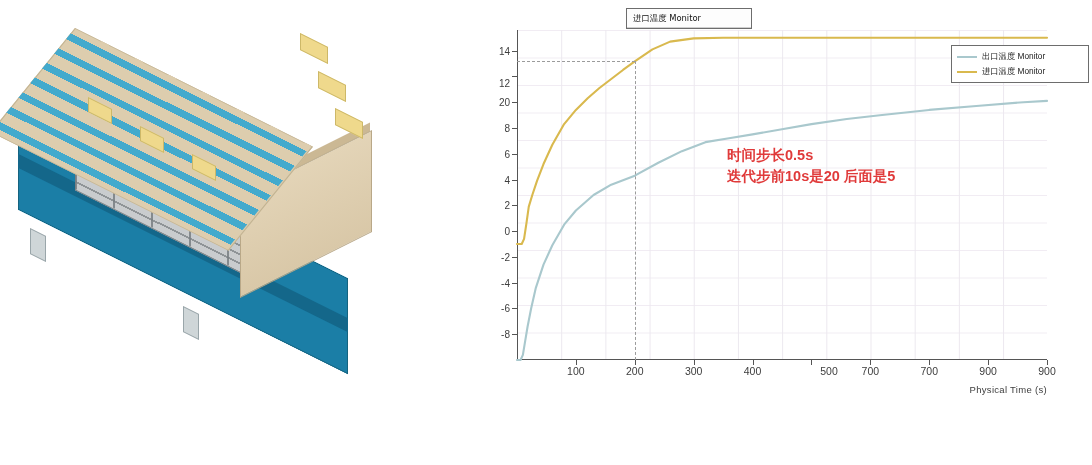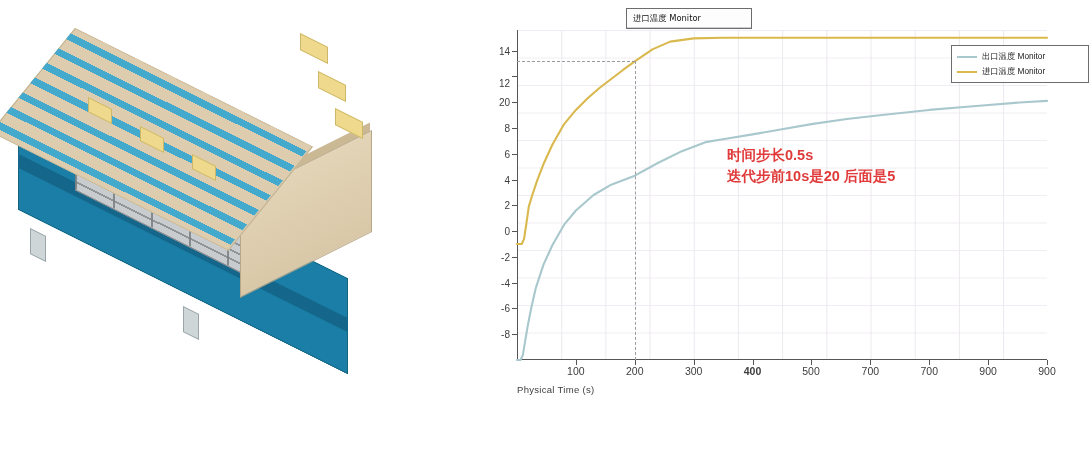--- a/index.html
+++ b/index.html
@@ -103,21 +103,21 @@
       linear-gradient(to bottom,#f1ecf3 1px,transparent 1px);
     background-size:44.2px 27.5px;}
   .axis-y{position:absolute;left:0;top:0;bottom:0;width:1px;background:#555;}
   .axis-x{position:absolute;left:0;right:0;bottom:0;height:1px;background:#555;}
   .ytick{position:absolute;left:-5px;width:5px;height:1px;background:#555;}
   .ylabel{position:absolute;right:100%;margin-right:7px;transform:translateY(-50%);
     font-size:10px;color:#3d3d3d;white-space:nowrap;}
   .xtick{position:absolute;bottom:-5px;width:1px;height:5px;background:#555;}
   .xlabel{position:absolute;top:100%;margin-top:5px;transform:translateX(-50%);
     font-size:10.5px;color:#3d3d3d;white-space:nowrap;}
-  #x-axis-title{position:absolute;left:47px;top:384px;width:530px;text-align:left;
+  #x-axis-title{position:absolute;left:47px;top:384px;width:530px;text-align:right;
     font-size:9.5px;color:#3d3d3d;letter-spacing:.3px;}
 
   .cursor-v{position:absolute;width:0;border-left:1px dashed #9b9b9b;}
   .cursor-h{position:absolute;height:0;border-top:1px dashed #9b9b9b;}
 
   
   #tooltip{position:absolute;left:626px;top:8px;width:124px;
     background:#fdfdfd;border:1px solid #6d6d6d;z-index:6;
     font-family:"DejaVu Sans","Liberation Sans",sans-serif;}
   #tooltip .tt-head{padding:4px 6px 3px 6px;font-size:8.4px;color:#111;
@@ -195,23 +195,23 @@
         <div class="ylabel" style="top: 20.625px;">14</div>
       </div>
     <div id="x-axis">
         <div class="xtick" style="left: 58.8889px;"></div>
         <div class="xlabel" style="left: 58.8889px;">100</div>
         <div class="xtick" style="left: 117.778px;"></div>
         <div class="xlabel" style="left: 117.778px;">200</div>
         <div class="xtick" style="left: 176.667px;"></div>
         <div class="xlabel" style="left: 176.667px;">300</div>
         <div class="xtick" style="left: 235.556px;"></div>
-        <div class="xlabel" style="left: 235.556px; font-weight: bold;">400</div>
+        <div class="xlabel" style="left: 235.556px;">400</div>
         <div class="xtick" style="left: 294.444px;"></div>
-        <div class="xlabel" style="left: 294px; text-align: center;">500</div>
+        <div class="xlabel" style="left: 312px; text-align: center;">500</div>
         <div class="xtick" style="left: 353.333px;"></div>
         <div class="xlabel" style="left: 353.333px;">700</div>
         <div class="xtick" style="left: 412.222px;"></div>
         <div class="xlabel" style="left: 412.222px;">700</div>
         <div class="xtick" style="left: 471.111px;"></div>
         <div class="xlabel" style="left: 471.111px;">900</div>
         <div class="xtick" style="left: 530px;"></div>
         <div class="xlabel" style="left: 530px;">900</div>
       </div>
     <svg id="series-svg" width="530" height="330" viewBox="0 0 530 330" preserveAspectRatio="none" style="position:absolute;left:0;top:0;overflow:visible">

